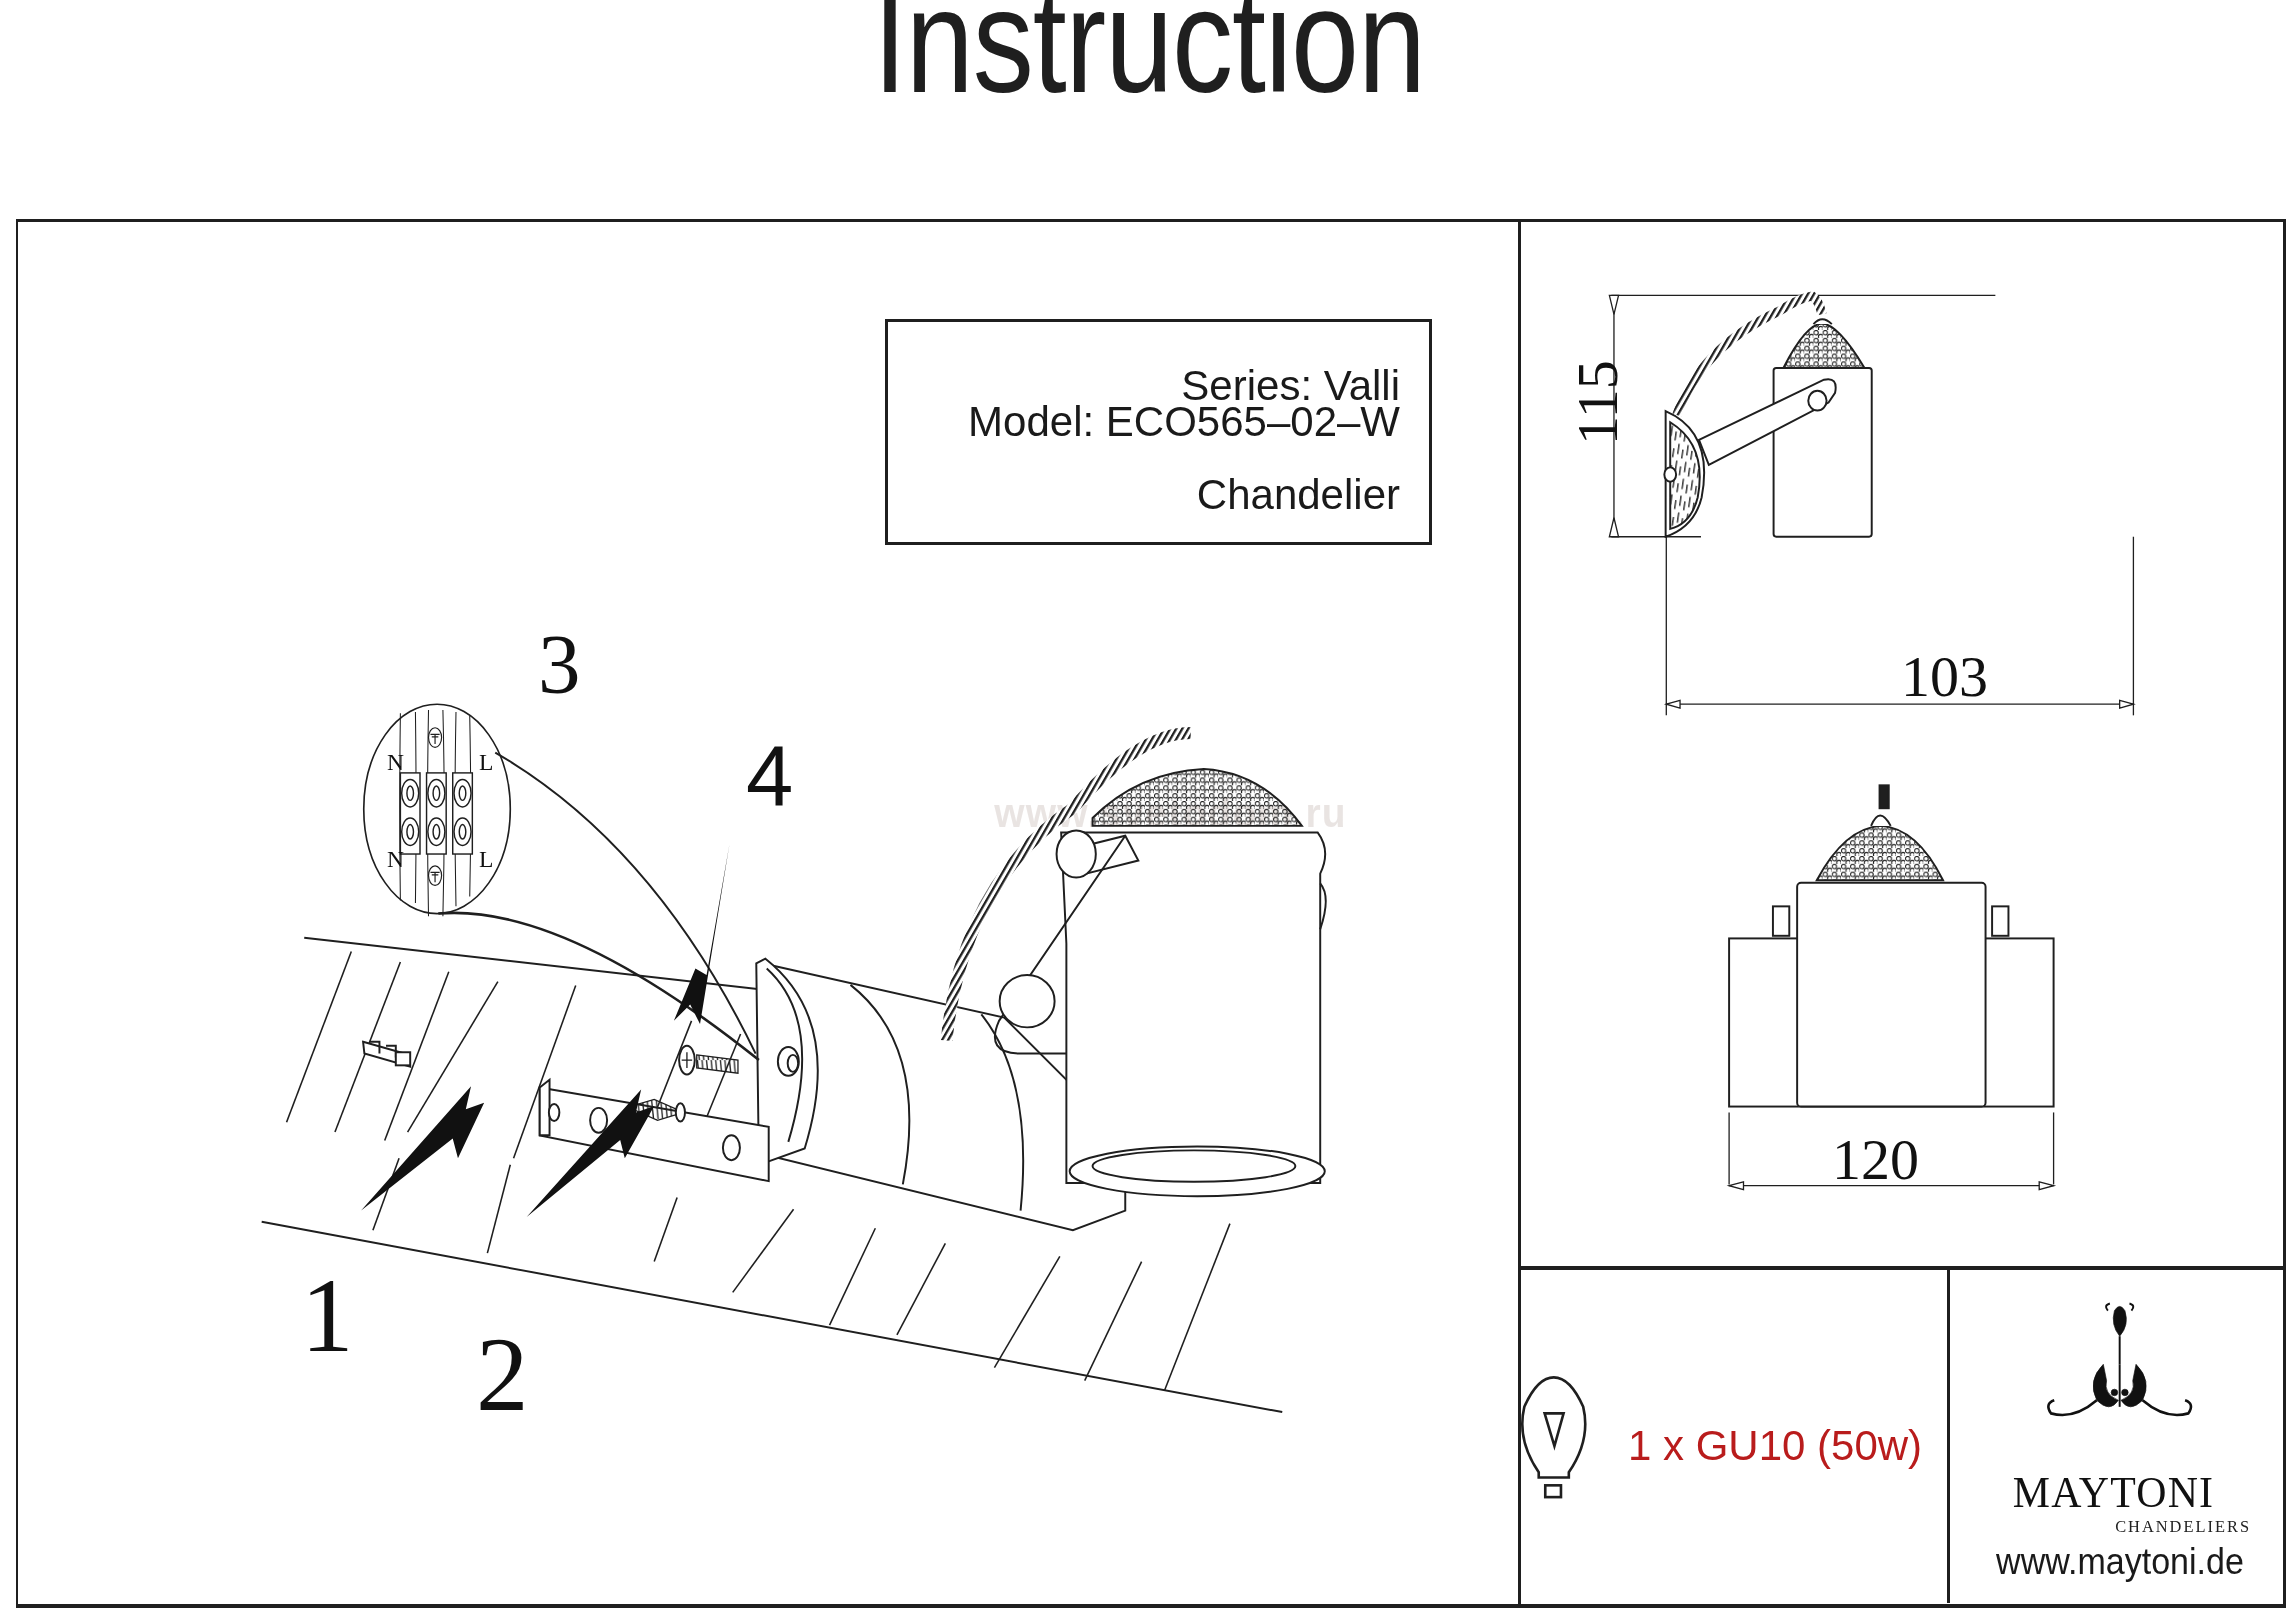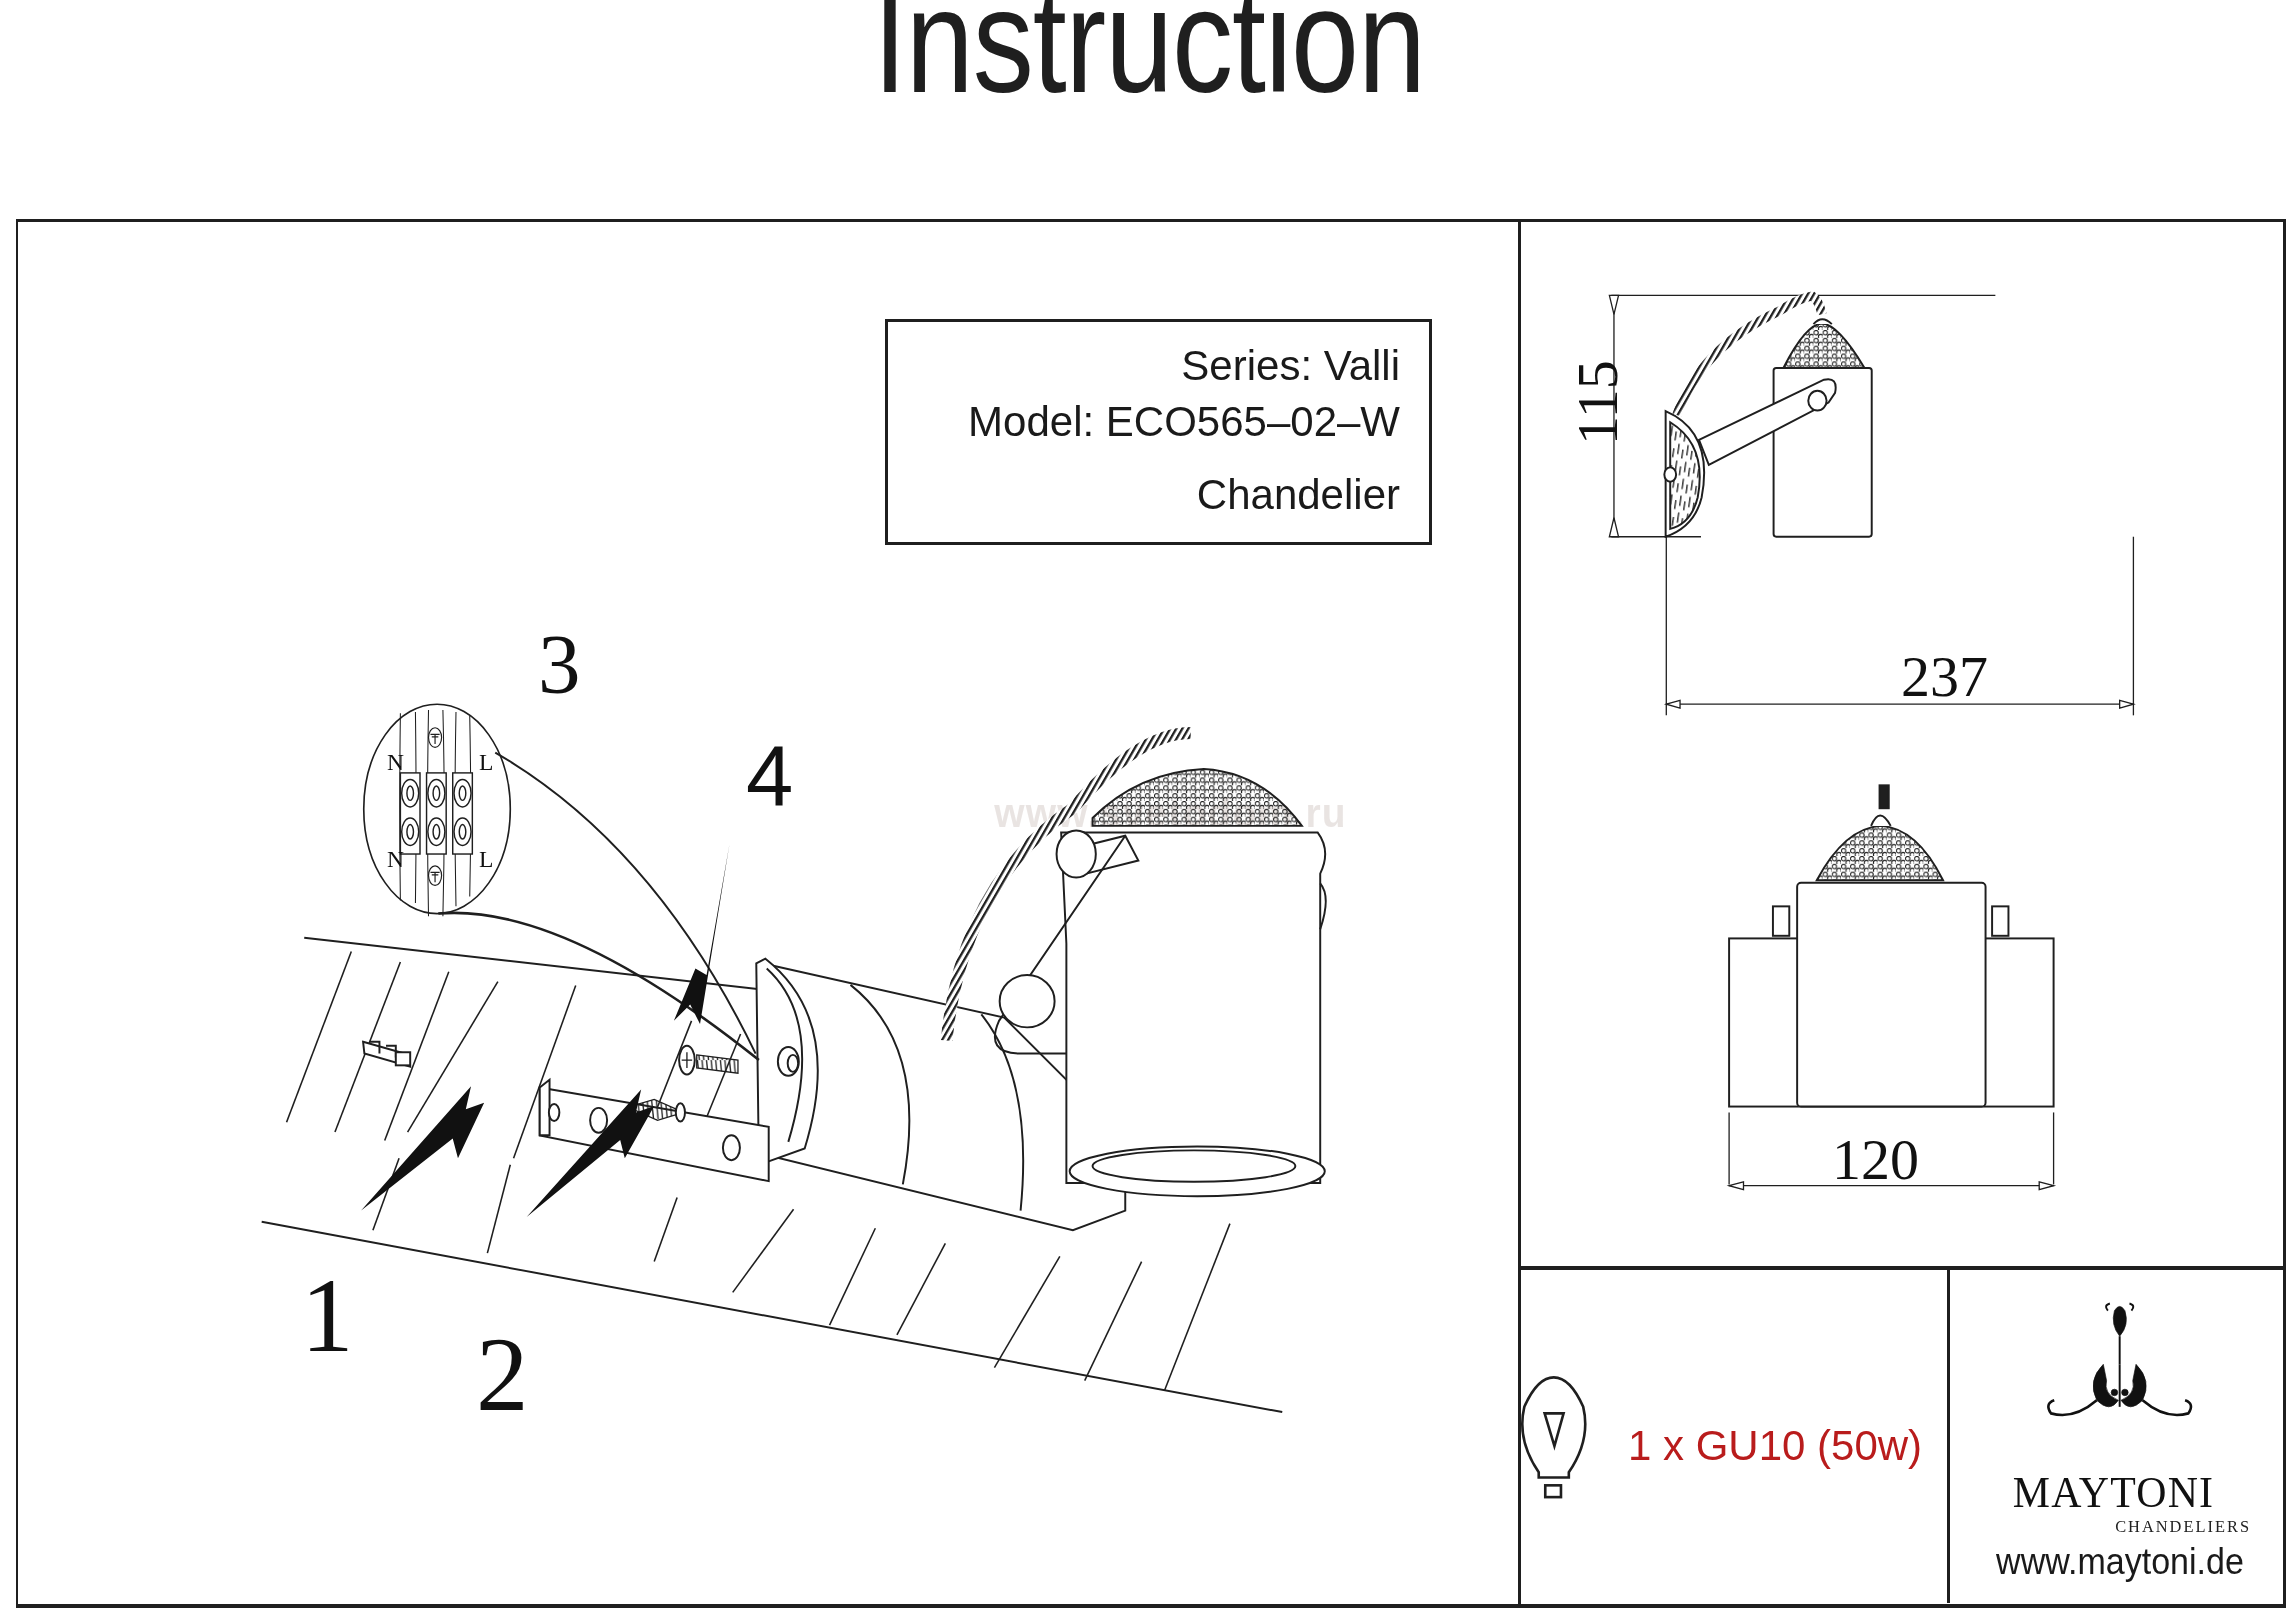--- a/index.html
+++ b/index.html
@@ -23,21 +23,21 @@
 <body>
 
 <div id="title" class="abs">Instruction</div>
 
 <div id="frame" class="abs"></div>
 <div class="vline" style="left:1518px; top:219px; width:2.6px; height:1386px;"></div>
 <div class="vline" style="left:1519px; top:1266px; width:766px; height:3.9px;"></div>
 <div class="vline" style="left:1947px; top:1267px; width:2.6px; height:336px;"></div>
 
 <div id="info-box" class="abs">
-  <div class="info-line" style="top:21px;">Series: Valli</div>
+  <div class="info-line" style="top:41px;">Series: Valli</div>
   <div class="info-line" style="top:77px;">Model: ECO565–02–W</div>
   <div class="info-line" style="top:130px;margin-top:20px;">Chandelier</div>
 </div>
 
 <div id="watermark" class="abs">www.svetodom.ru</div>
 
 <svg width="2295" height="1623" viewBox="0 0 3508 2480">
   <defs>
     <pattern id="mesh" width="14" height="12" patternUnits="userSpaceOnUse">
       <circle cx="4" cy="4" r="3.4" fill="none" stroke="#1f1f1f" stroke-width="1.6"></circle>
@@ -243,21 +243,21 @@
     <path d="M3265 2085 Q3290 2110 3275 2140 Q3255 2160 3242 2140 Q3265 2130 3260 2110 Z"></path>
     <path d="M3205 2140 Q3170 2170 3135 2160 Q3125 2145 3140 2140" fill="none" stroke-width="4"></path>
     <path d="M3275 2140 Q3310 2170 3345 2160 Q3355 2145 3340 2140" fill="none" stroke-width="4"></path>
     <path d="M3240 2085 L3240 2150" fill="none" stroke-width="3"></path>
     <circle cx="3232" cy="2128" r="5"></circle>
       <circle cx="3248" cy="2128" r="5"></circle>
   </g>
 </svg>
 
 <div class="dim-label" style="left:1569px; top:445px; transform: rotate(-90deg); transform-origin: left top;">115</div>
-<div class="dim-label" style="left:1901px; top:648px;">237</div>
+<div class="dim-label" style="left:1901px; top:648px;">103</div>
 <div class="dim-label" style="left:1832px; top:1131px;">120</div>
 
 <div id="bulb-text" class="abs">1 x GU10 (50w)</div>
 
 <div id="brand-name" class="abs">MAYTONI</div>
 <div id="brand-sub" class="abs">CHANDELIERS</div>
 <div id="brand-url" class="abs">www.maytoni.de</div>
 
 
 </body></html>

